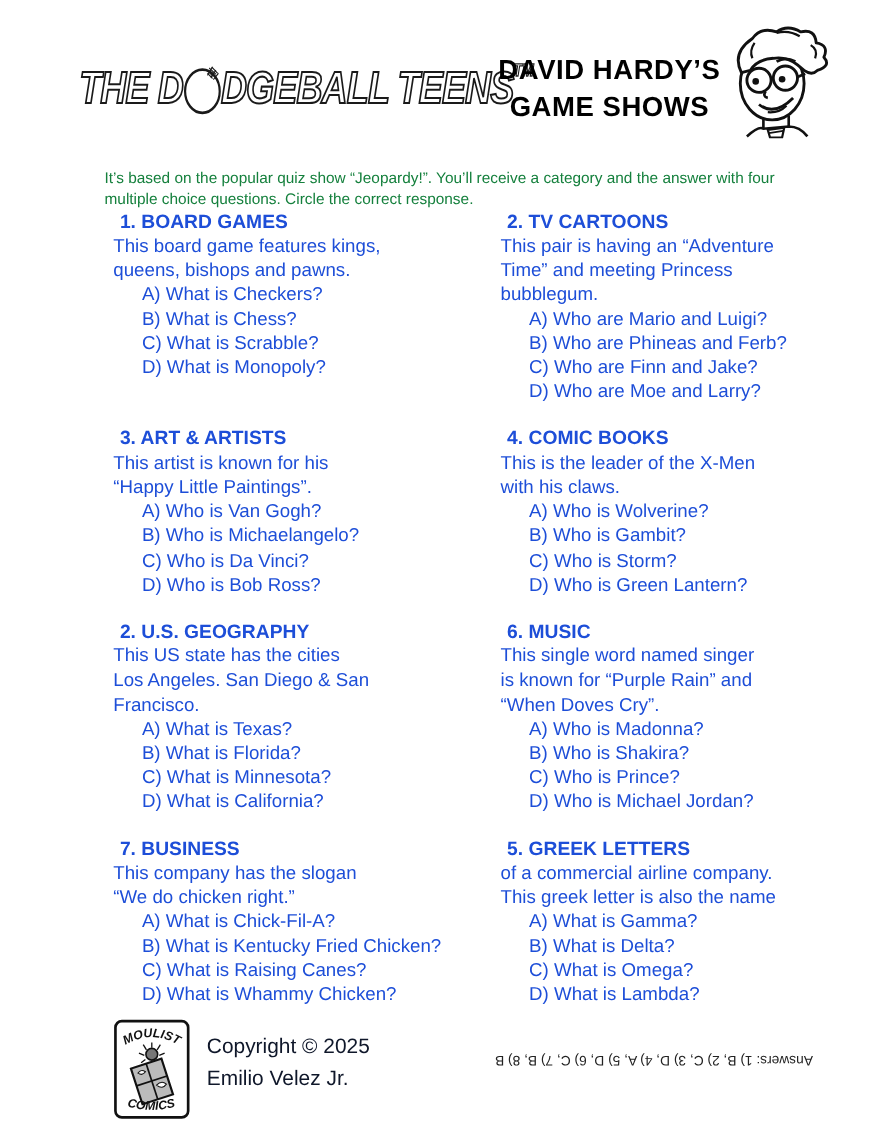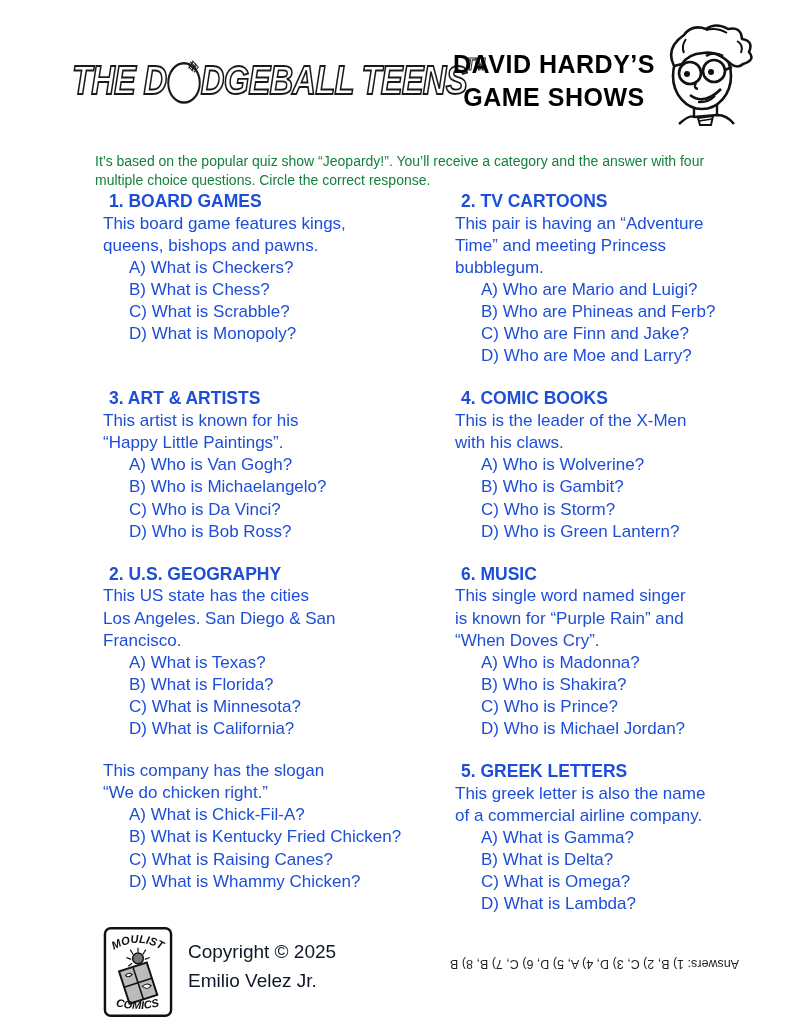--- a/index.html
+++ b/index.html
@@ -209,37 +209,38 @@
       </div>
       <div class="q-options">
         <div>A) Who is Madonna?</div>
         <div>B) Who is Shakira?</div>
         <div>C) Who is Prince?</div>
         <div>D) Who is Michael Jordan?</div>
       </div>
     </div>
 
     <div class="q">
+      <div class="q-title">7. BUSINESS</div>
       <div class="q-clue">
         <div>This company has the slogan</div>
         <div>“We do chicken right.”</div>
       </div>
       <div class="q-options">
         <div>A) What is Chick-Fil-A?</div>
         <div>B) What is Kentucky Fried Chicken?</div>
         <div>C) What is Raising Canes?</div>
         <div>D) What is Whammy Chicken?</div>
       </div>
     </div>
 
     <div class="q">
       <div class="q-title">5. GREEK LETTERS</div>
       <div class="q-clue">
+        <div>of a commercial airline company.</div>
         <div>This greek letter is also the name</div>
-        <div>of a commercial airline company.</div>
       </div>
       <div class="q-options">
         <div>A) What is Gamma?</div>
         <div>B) What is Delta?</div>
         <div>C) What is Omega?</div>
         <div>D) What is Lambda?</div>
       </div>
     </div>
 
   </div>

